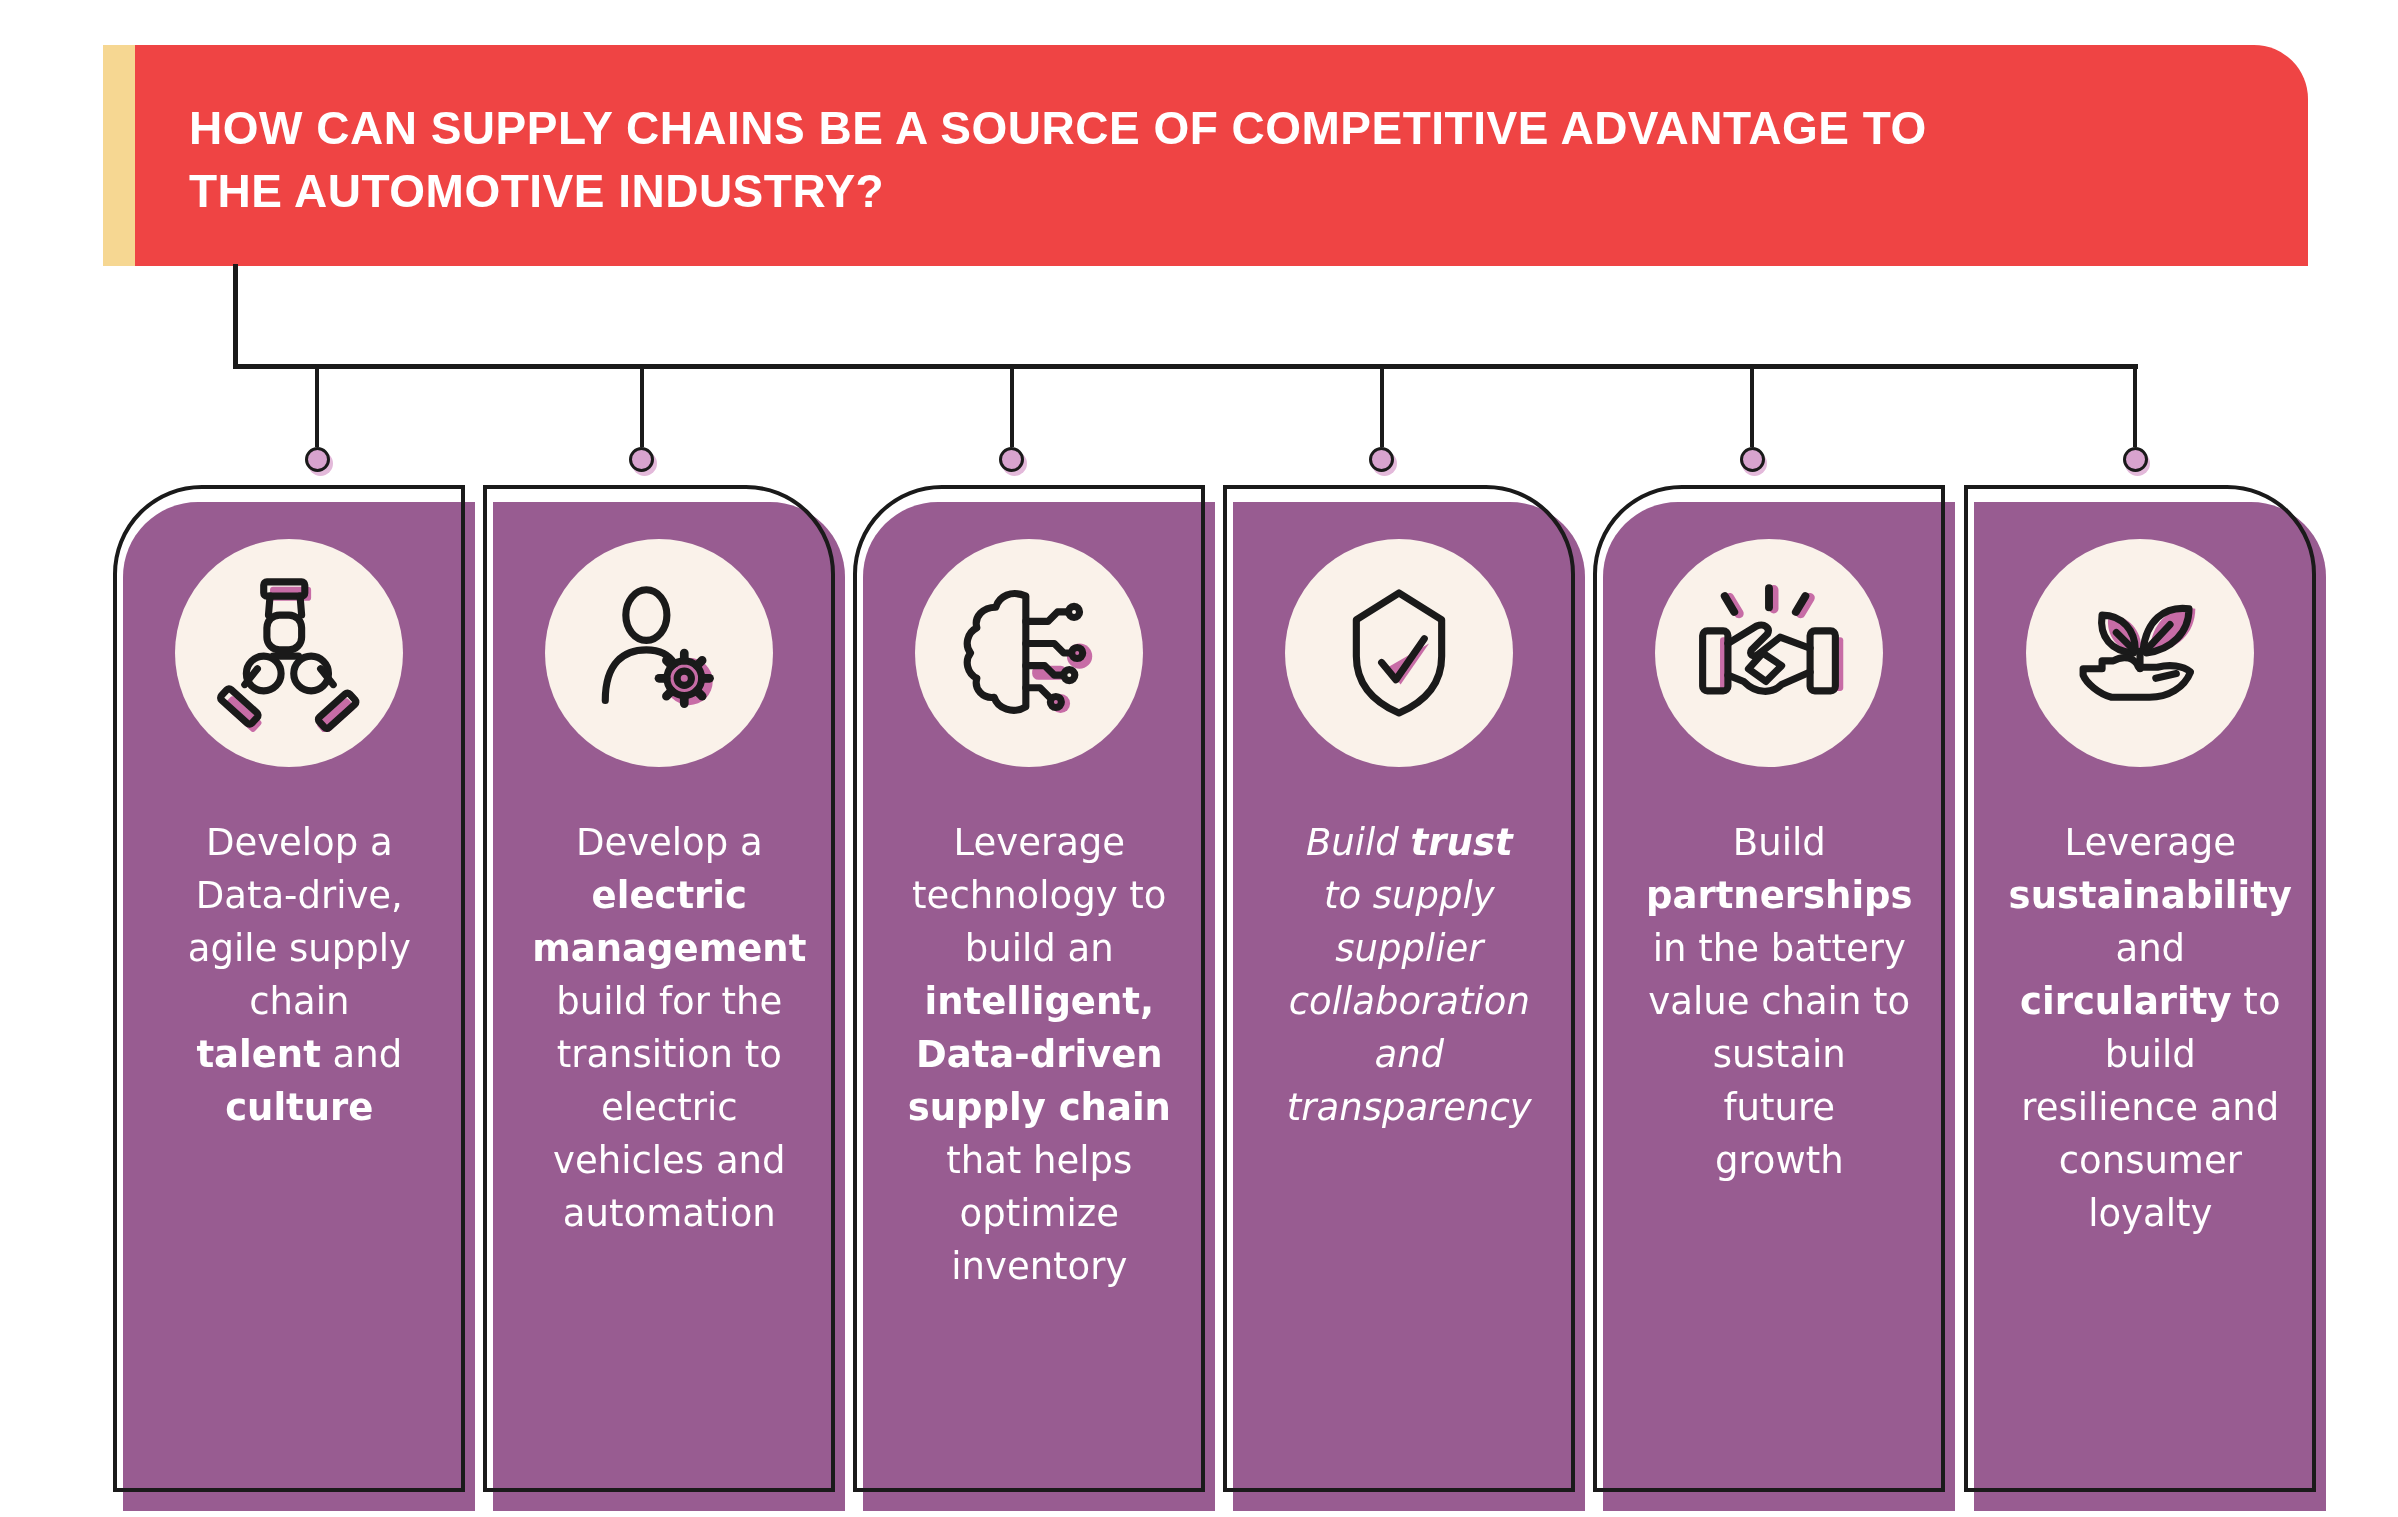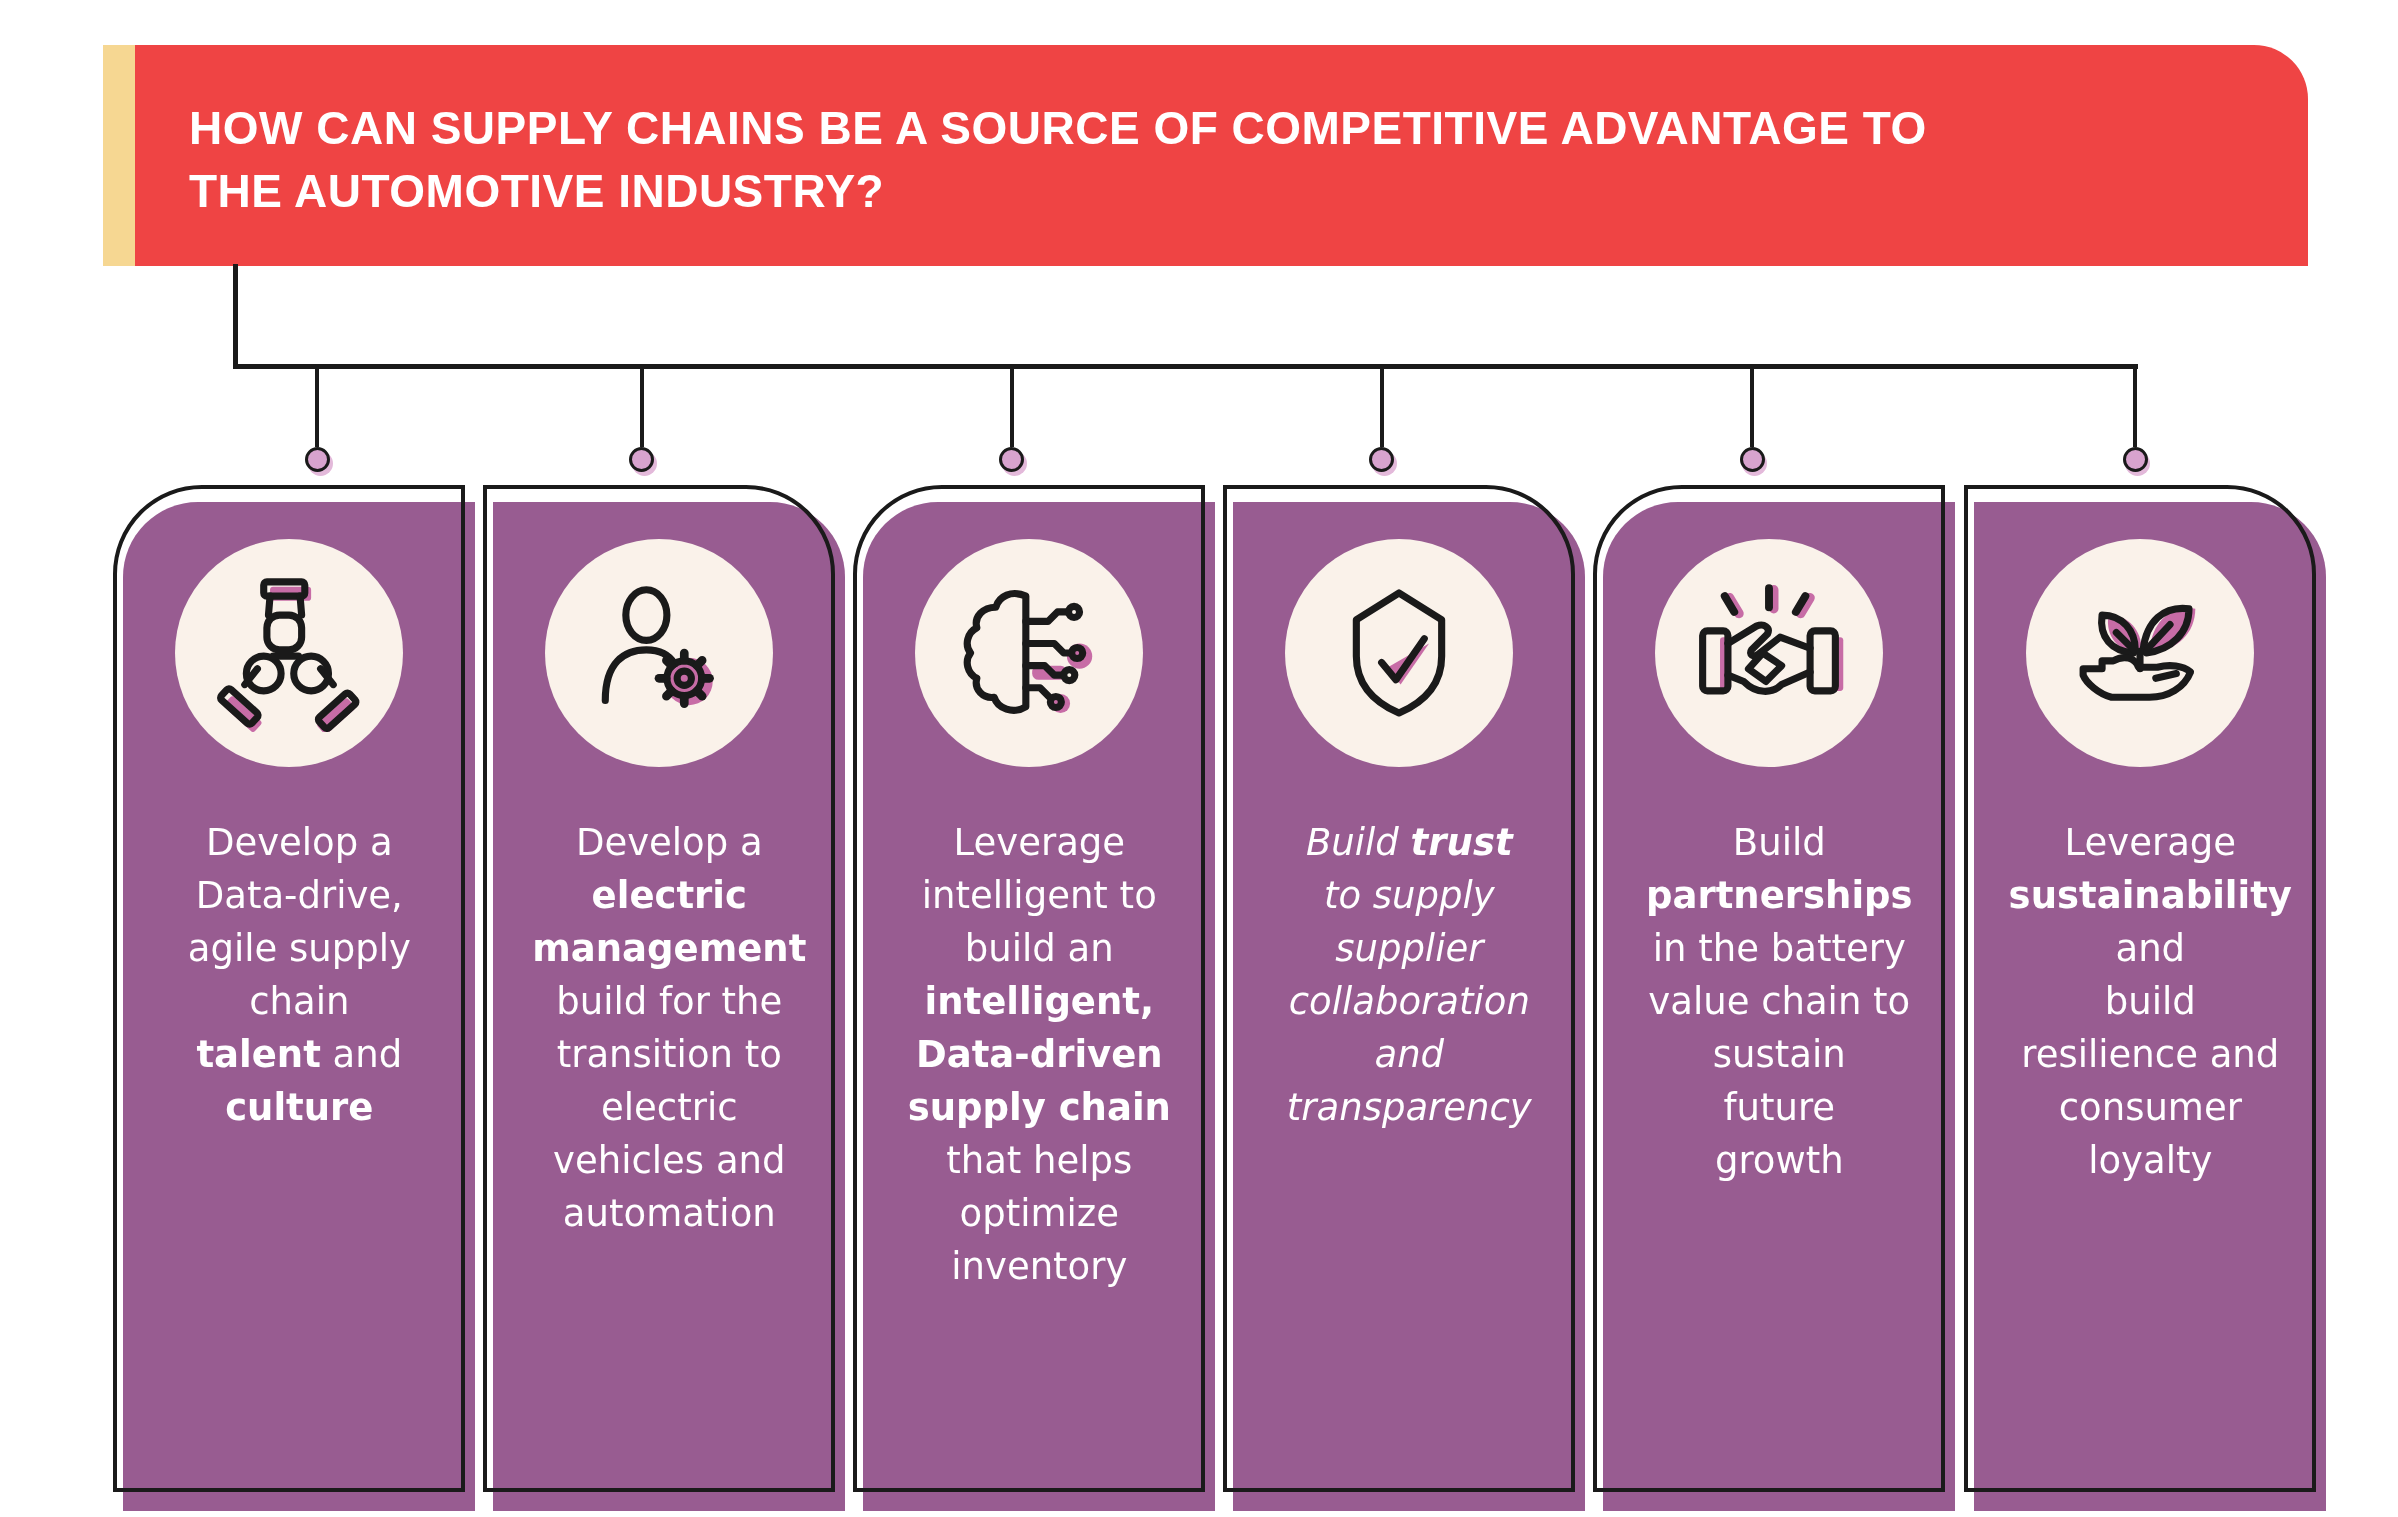--- a/index.html
+++ b/index.html
@@ -159,21 +159,21 @@
    <path class="ic" d="M48,44 H66 L72,50 H76"></path>
             <circle class="ic" cx="80.5" cy="50" r="3.5"></circle>
    <path class="ic" d="M48,58 H60 L66,64 H71"></path>
             <circle class="ic" cx="75.5" cy="64" r="3.5"></circle>
    <path class="ic" d="M48,72 H57 L63,78"></path>
             <circle class="ic" cx="67" cy="81" r="3.5"></circle>
  </svg>
         </div>
         <div class="card-text">
           <div><span>Leverage</span></div>
-          <div><span>intelligent to</span></div>
+          <div><span>technology to</span></div>
           <div><span>build an</span></div>
           <div><b>intelligent,</b></div>
           <div><b>Data-driven</b></div>
           <div><b>supply chain</b></div>
           <div><span>that helps</span></div>
           <div><span>optimize</span></div>
           <div><span>inventory</span></div>
         </div>
       </div>
       <div class="card tr" style="left: 1205px; font-style: italic;">
@@ -236,20 +236,21 @@
    <path class="ic" d="M52,48 C54,30 65,20 81,22 C81,37 70,48 54,50 Z"></path>
    <path class="ic" d="M35,37 L46,48 M69,32 L55,47 M50,60 L50,49"></path>
    <path class="ic" d="M14,60 H26 V55 H33 C40,51 47,53 49,59 H61 C69,57 77,58 82,62 C78,72 68,78 56,78 H32 C24,76 16,69 14,64 Z"></path>
    <path class="ic" d="M60,66 L73,63"></path>
  </svg>
         </div>
         <div class="card-text">
           <div><span>Leverage</span></div>
           <div><b>sustainability</b></div>
           <div><span>and</span></div>
+          <div><b>circularity</b><span> to</span></div>
           <div><span>build</span></div>
           <div><span>resilience and</span></div>
           <div><span>consumer</span></div>
           <div><span>loyalty</span></div>
         </div>
       </div>
     </div>
 </div>
 
 

